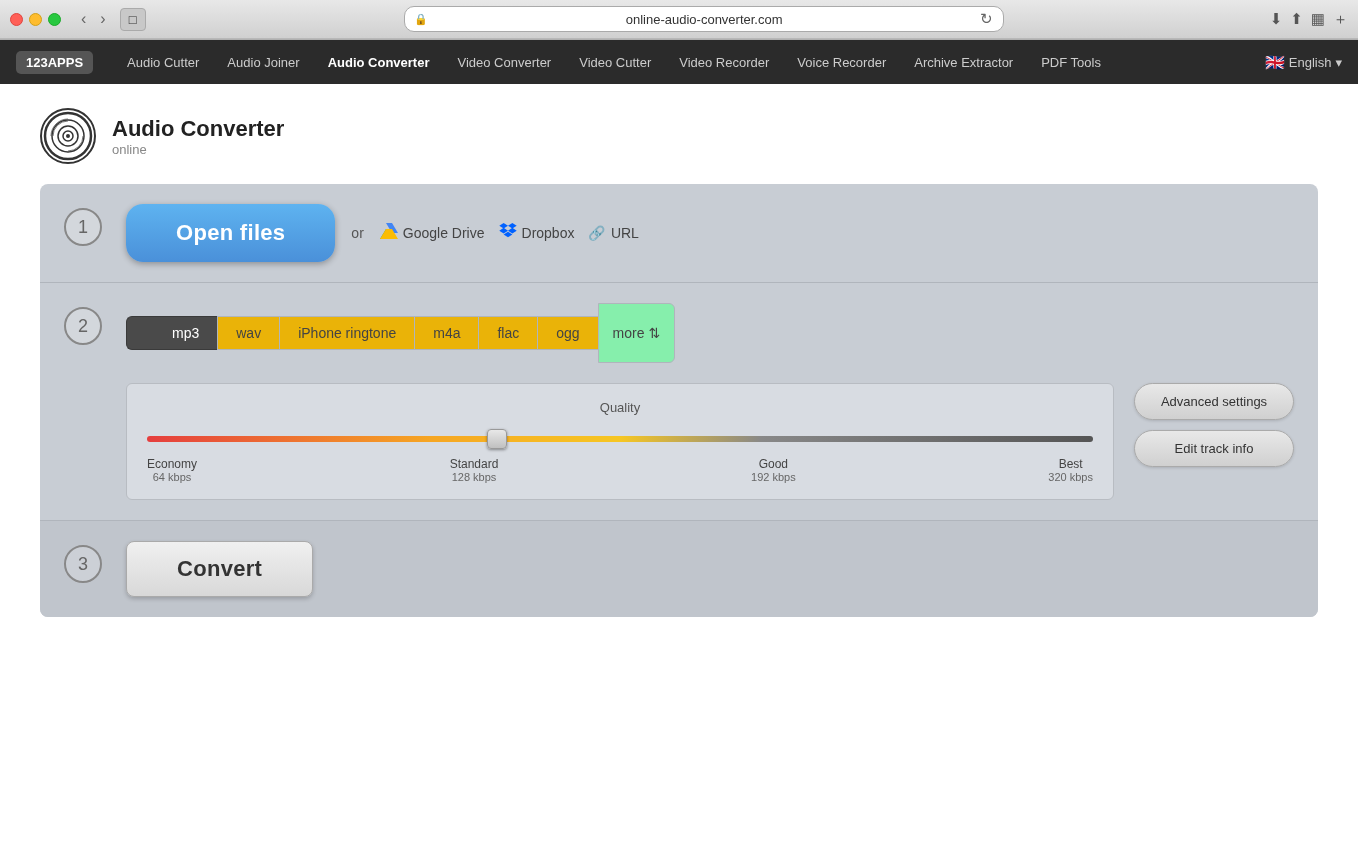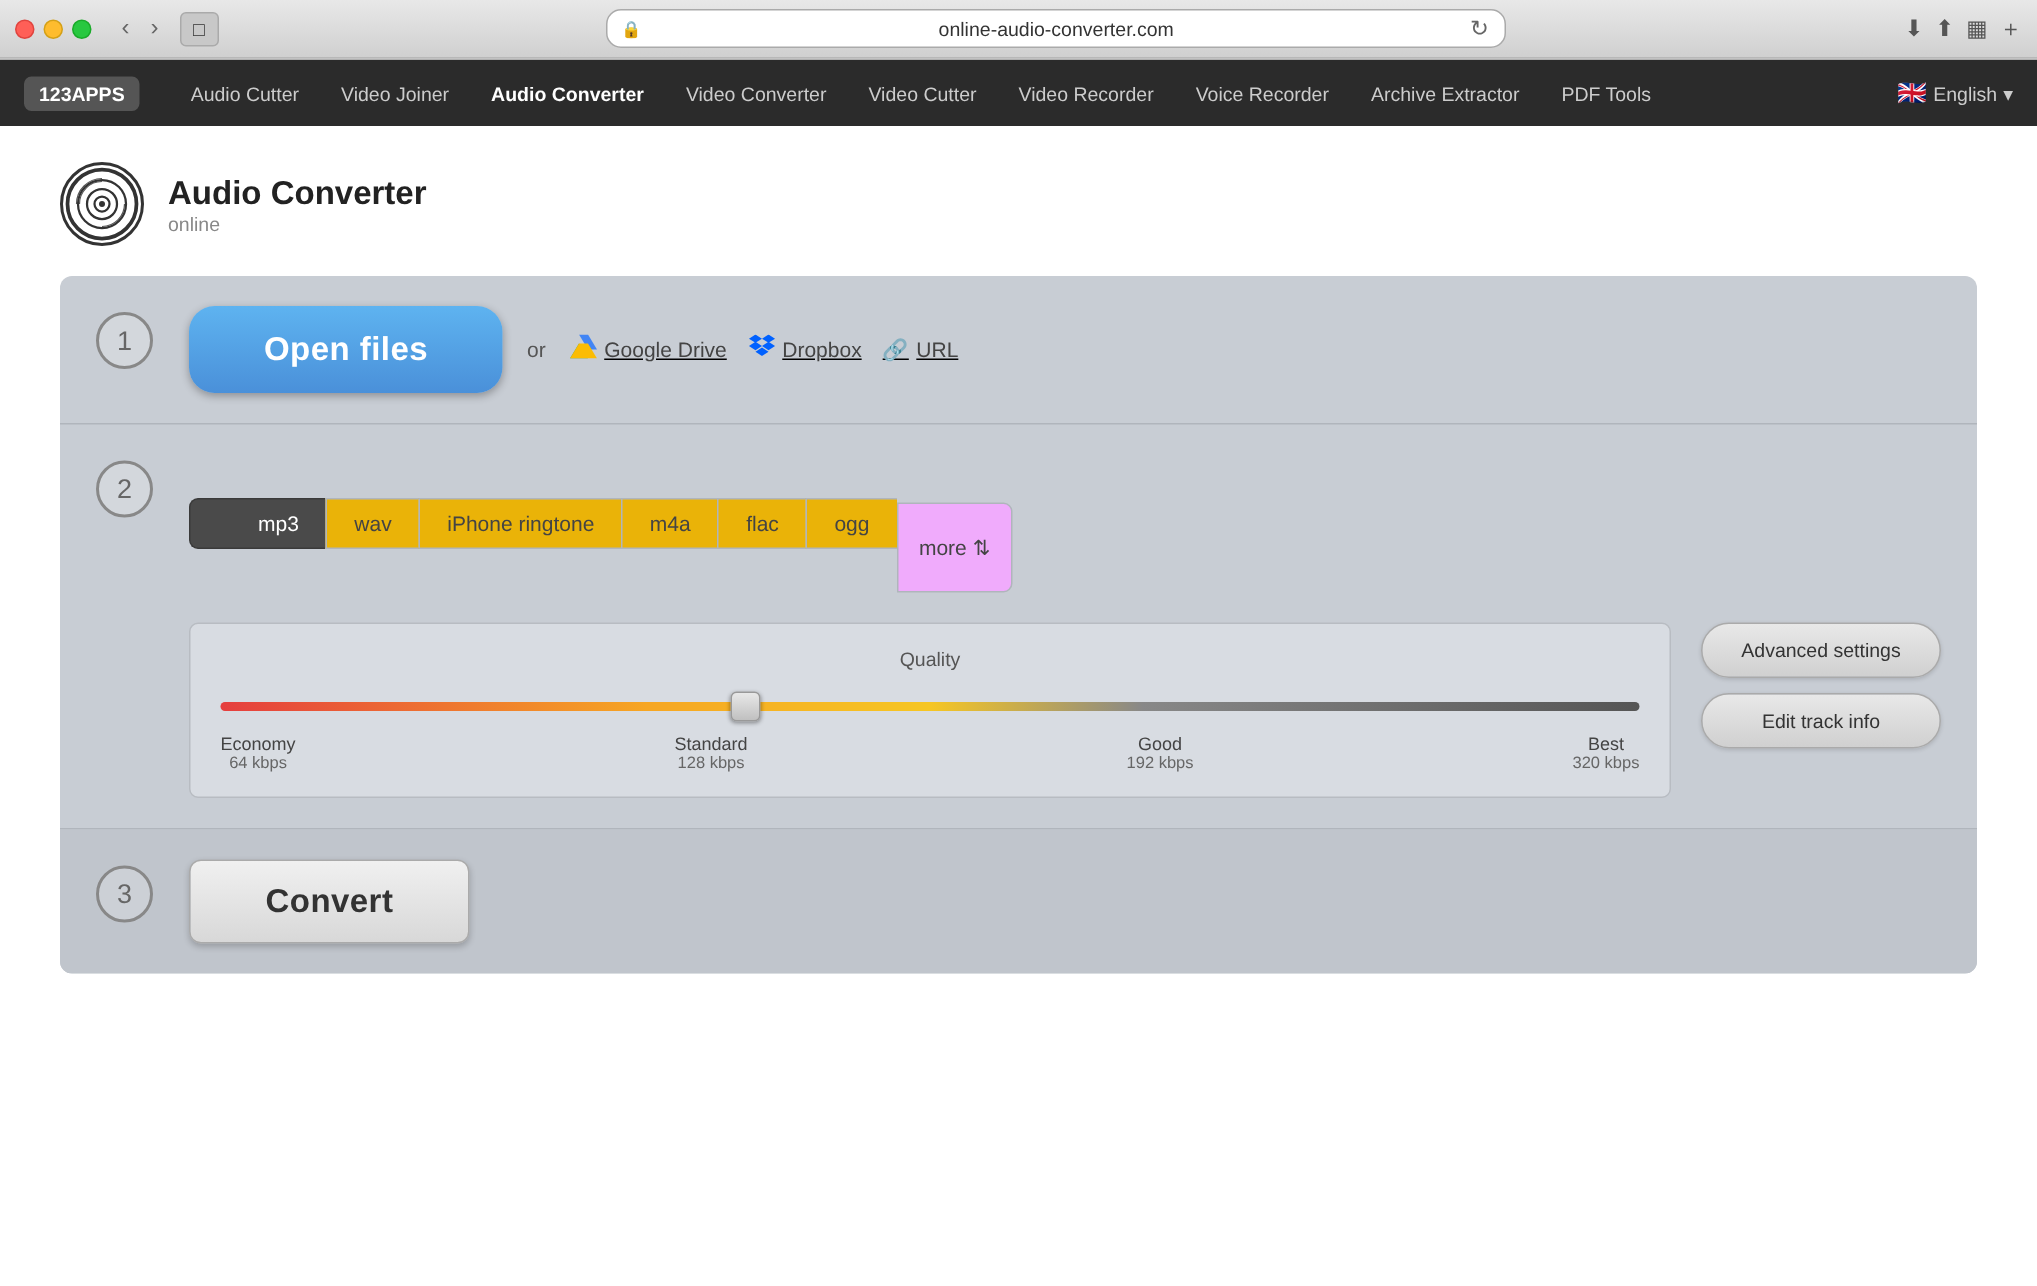--- a/index.html
+++ b/index.html
@@ -157,21 +157,21 @@
       border: none;
       border-radius: 17px;
       padding: 16px 50px;
       font-size: 22px;
       font-weight: 600;
       cursor: pointer;
       box-shadow: 0 2px 6px rgba(0,0,0,0.3);
       letter-spacing: 0.3px;
     }
     .or-text { font-size: 14px; color: #555; }
-    .cloud-links { display: flex; align-items: center; gap: 14px; text-decoration: underline; }
+    .cloud-links { display: flex; align-items: center; gap: 14px; }
     .cloud-link {
       display: flex; align-items: center; gap: 5px;
       font-size: 14px; color: #444; cursor: pointer; text-decoration: none;
     }
 
     
     .format-tabs {
       display: flex; align-items: center; gap: 0; margin-bottom: 20px;
     }
     .format-tab {
@@ -186,25 +186,25 @@
     .format-tab:first-child { border-radius: 6px 0 0 6px; padding-left: 45px; }
     .format-tab.active {
       background: #4a4a4a;
       color: white;
       border-color: #3a3a3a;
     }
     .format-more {
       padding: 21px 14px;
       font-size: 14px;
       color: #444;
-      background: #f0abfc;
+      background: #86efac;
       border: 1px solid #b0b5bc;
       border-radius: 0 6px 6px 0;
       cursor: pointer;
-      display: flex; align-items: center; gap: 4px; margin-top: 32px;
+      display: flex; align-items: center; gap: 4px;
     }
 
     
     .quality-row {
       display: flex; align-items: flex-start; gap: 20px;
     }
     .quality-box {
       flex: 1;
       background: #d8dce2;
       border-radius: 6px;
@@ -292,21 +292,21 @@
       <button class="browser-action-btn">▦</button>
       <button class="browser-action-btn">＋</button>
     </div>
   </div>
 </div>
 
 <div class="app-nav">
   <div class="brand-badge">123APPS</div>
   <nav class="nav-links">
     <a class="nav-link">Audio Cutter</a>
-    <a class="nav-link">Video Joiner</a>
+    <a class="nav-link">Audio Joiner</a>
     <a class="nav-link active">Audio Converter</a>
     <a class="nav-link">Video Converter</a>
     <a class="nav-link">Video Cutter</a>
     <a class="nav-link">Video Recorder</a>
     <a class="nav-link">Voice Recorder</a>
     <a class="nav-link">Archive Extractor</a>
     <a class="nav-link">PDF Tools</a>
   </nav>
   <div class="nav-right">
     <div class="lang-selector">

